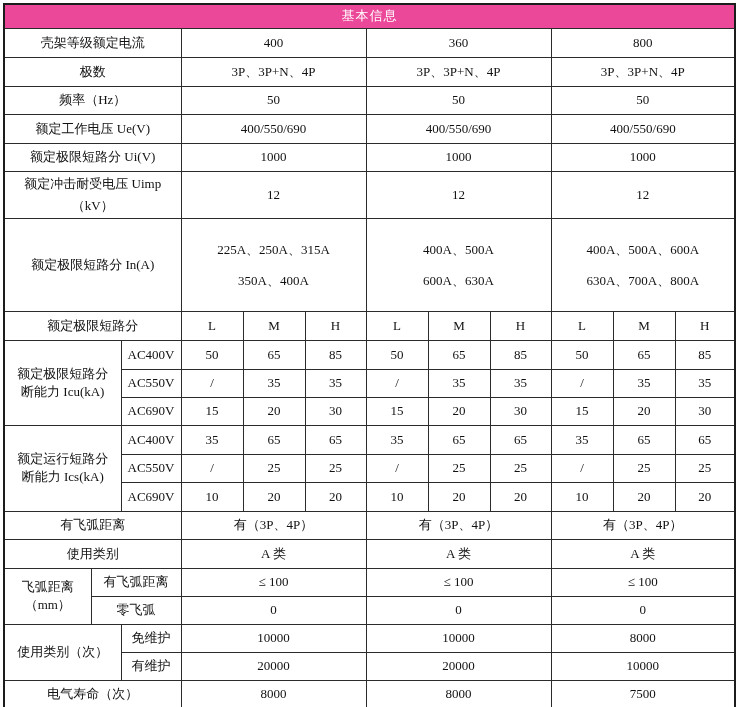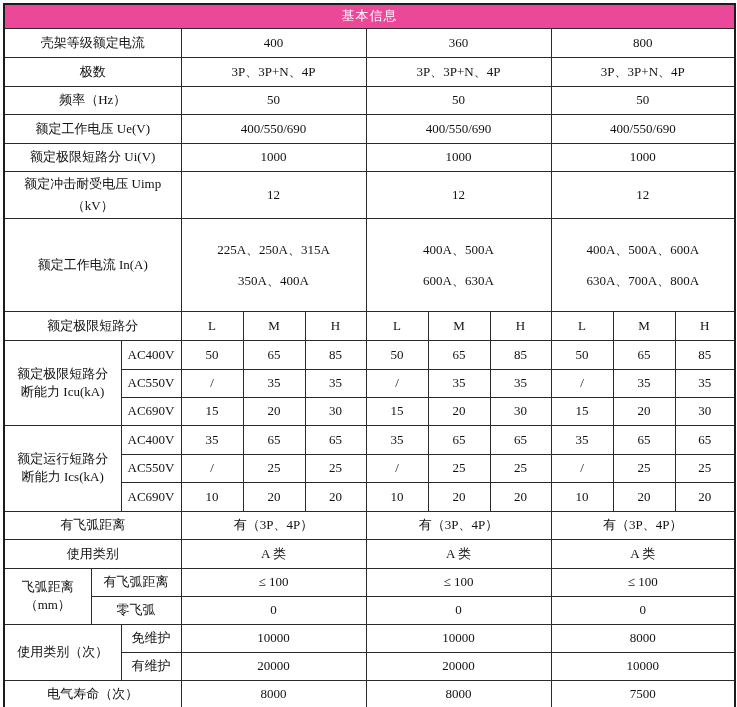--- a/index.html
+++ b/index.html
@@ -105,21 +105,21 @@
 
   <tr class="h46">
     <td colspan="3" class="uimp">额定冲击耐受电压 Uimp
 （kV）</td>
     <td colspan="3">12</td>
     <td colspan="3">12</td>
     <td colspan="3">12</td>
   </tr>
 
   <tr class="h93">
-    <td colspan="3">额定工作电流 In(A)</td>
+    <td colspan="3">额定极限短路分 In(A)</td>
     <td colspan="3" class="tall2">225A、250A、315A
 350A、400A</td>
     <td colspan="3" class="tall2">400A、500A
 600A、630A</td>
     <td colspan="3" class="tall2">400A、500A、600A
 630A、700A、800A</td>
   </tr>
 
   <tr class="h29">
     <td colspan="3">额定极限短路分</td>

